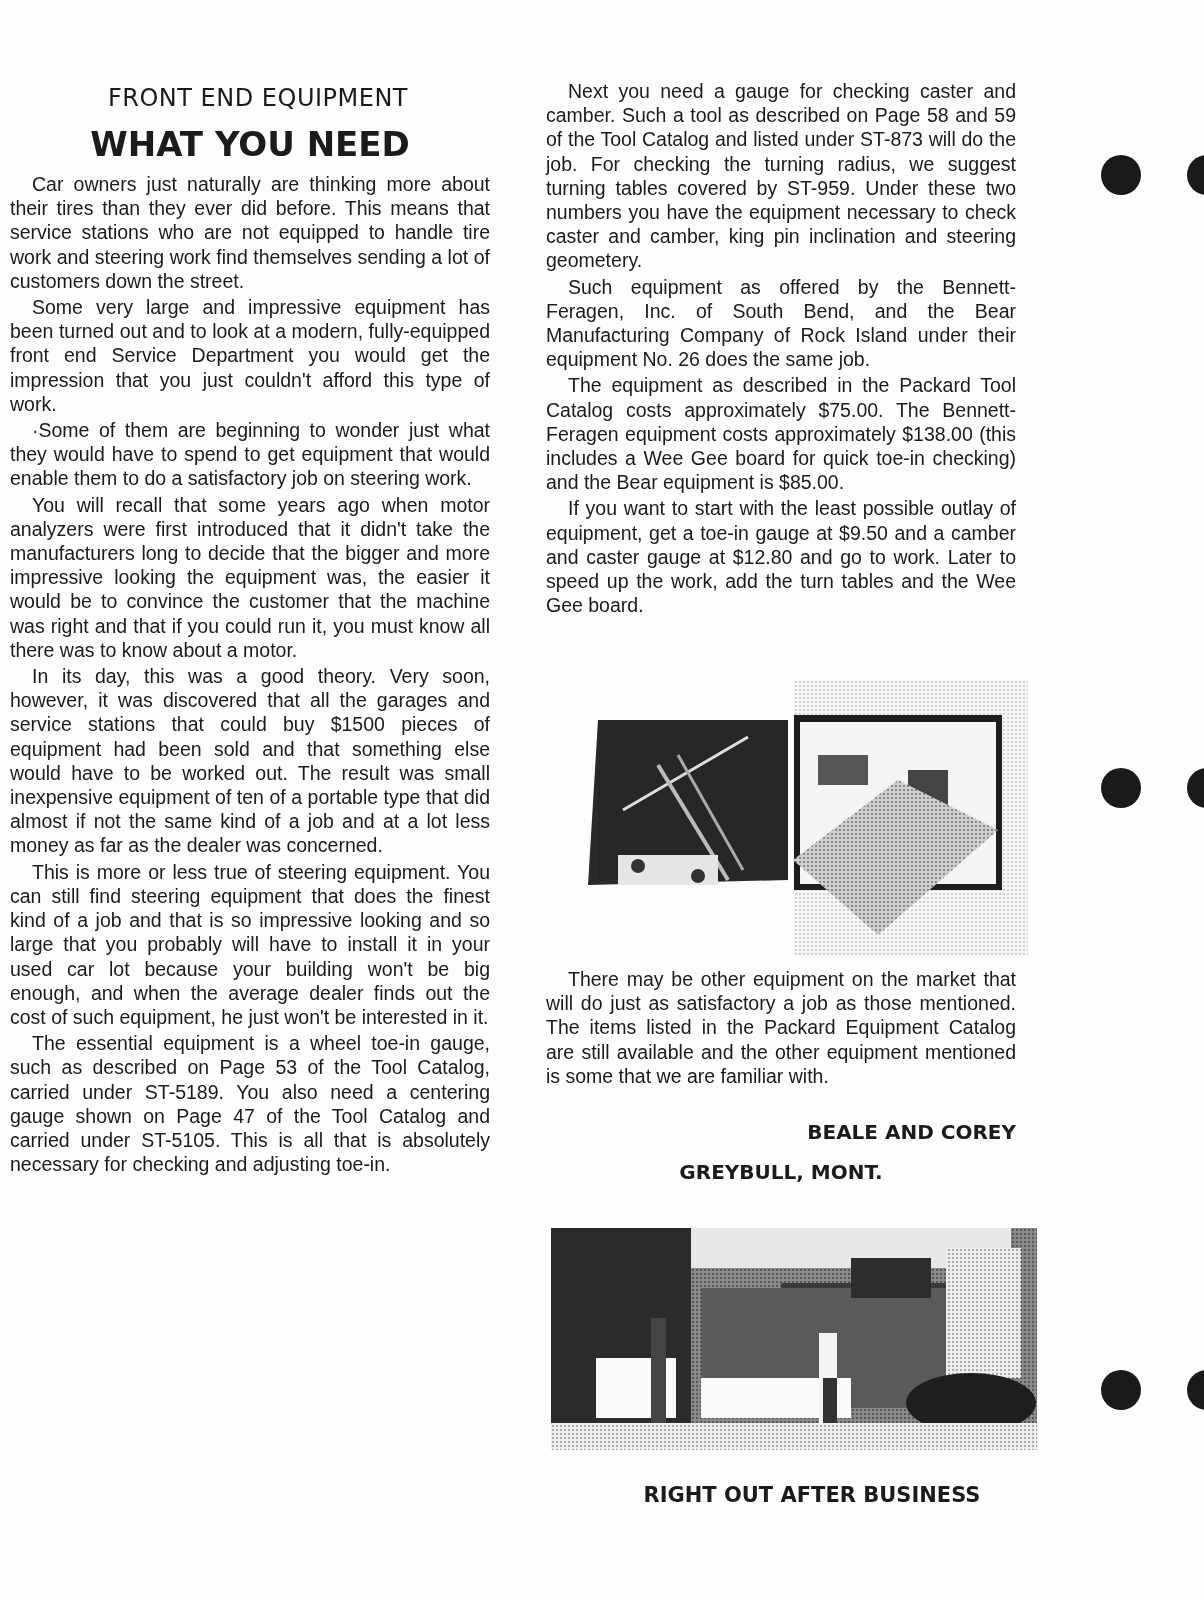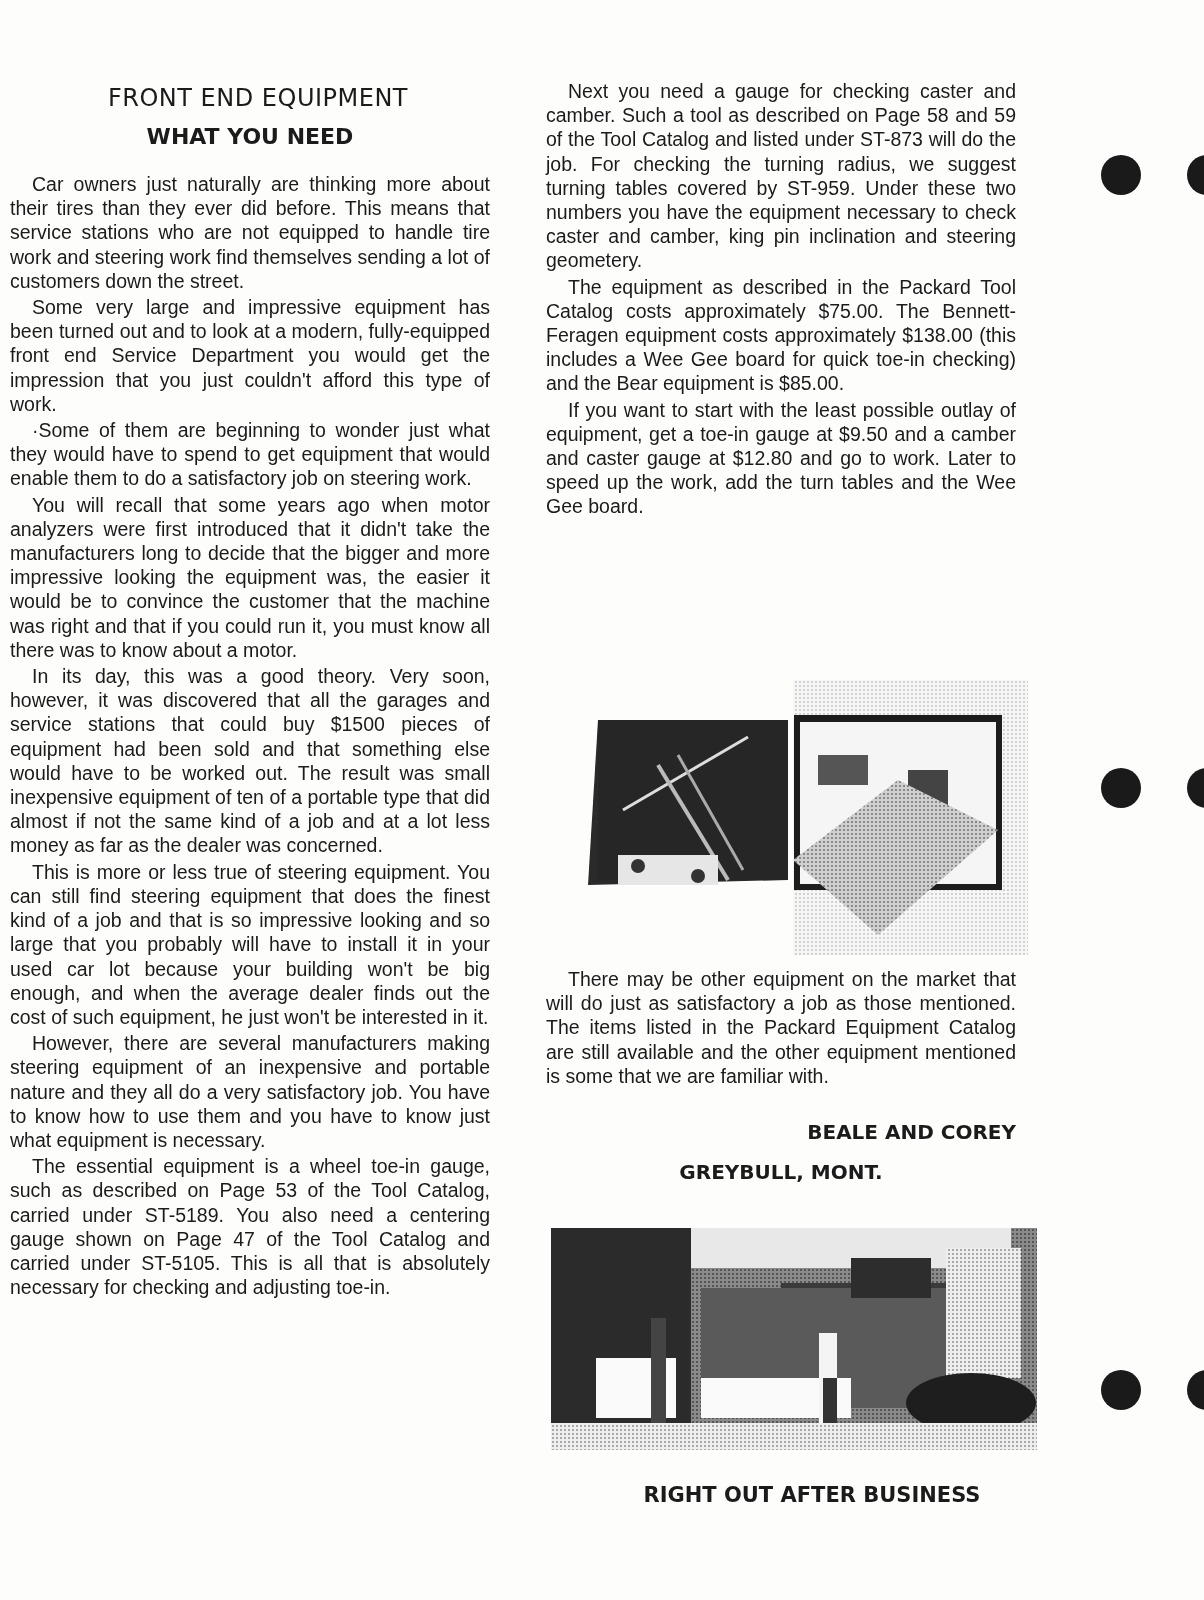--- a/index.html
+++ b/index.html
@@ -12,21 +12,21 @@
     font-family: Liberation Sans, sans-serif;
     font-size: 19.5px; line-height: 24.2px; text-align: justify;
   }
   .sans { font-family: "DejaVu Sans", "Liberation Sans", sans-serif; }
   .title {
     position: absolute; left: 10px; width: 480px; top: 76px; text-align: center;
     font-size: 24px; font-weight: normal; letter-spacing: 0.5px; margin: 8px;
   }
   .subtitle {
     position: absolute; left: 10px; width: 480px; top: 124px; text-align: center;
-    font-size: 22px; margin: 0;
+    font-size: 34px; margin: 0;
   }
   p { margin: 0 0 2px 0; text-indent: 22px; }
   .lefttext { position: absolute; left: 10px; top: 172px; width: 480px; }
   .righttext { position: absolute; left: 546px; top: 79px; width: 470px; }
   .photo1 {
     position: absolute; left: 578px; top: 680px; width: 450px; height: 275px;
   }
   .closing { position: absolute; left: 546px; top: 967px; width: 470px; }
   .firm {
     position: absolute; left: 546px; width: 470px; text-align: center; margin: 0;
@@ -43,26 +43,26 @@
 <h1 class="title sans">FRONT END EQUIPMENT</h1>
 <h2 class="subtitle sans">WHAT YOU NEED</h2>
 
 <div class="col lefttext">
   <p>Car owners just naturally are thinking more about their tires than they ever did before. This means that service stations who are not equipped to handle tire work and steering work find themselves sending a lot of customers down the street.</p>
   <p>Some very large and impressive equipment has been turned out and to look at a modern, fully-equipped front end Service Department you would get the impression that you just couldn't afford this type of work.</p>
   <p>·Some of them are beginning to wonder just what they would have to spend to get equipment that would enable them to do a satisfactory job on steering work.</p>
   <p>You will recall that some years ago when motor analyzers were first introduced that it didn't take the manufacturers long to decide that the bigger and more impressive looking the equipment was, the easier it would be to convince the customer that the machine was right and that if you could run it, you must know all there was to know about a motor.</p>
   <p>In its day, this was a good theory. Very soon, however, it was discovered that all the garages and service stations that could buy $1500 pieces of equipment had been sold and that something else would have to be worked out. The result was small inexpensive equipment of ten of a portable type that did almost if not the same kind of a job and at a lot less money as far as the dealer was concerned.</p>
   <p>This is more or less true of steering equipment. You can still find steering equipment that does the finest kind of a job and that is so impressive looking and so large that you probably will have to install it in your used car lot because your building won't be big enough, and when the average dealer finds out the cost of such equipment, he just won't be interested in it.</p>
-  <p>However, there are several manufacturers making steering equipment of an inexpensive and portable nature and they all do a very satisfactory job. You have to know how to use them and you have to know just what equipment is necessary.</p>
   <p>The essential equipment is a wheel toe-in gauge, such as described on Page 53 of the Tool Catalog, carried under ST-5189. You also need a centering gauge shown on Page 47 of the Tool Catalog and carried under ST-5105. This is all that is absolutely necessary for checking and adjusting toe-in.</p>
 </div>
 
 <div class="col righttext">
   <p>Next you need a gauge for checking caster and camber. Such a tool as described on Page 58 and 59 of the Tool Catalog and listed under ST-873 will do the job. For checking the turning radius, we suggest turning tables covered by ST-959. Under these two numbers you have the equipment necessary to check caster and camber, king pin inclination and steering geometery.</p>
+  <p>Such equipment as offered by the Bennett-Feragen, Inc. of South Bend, and the Bear Manufacturing Company of Rock Island under their equipment No. 26 does the same job.</p>
   <p>The equipment as described in the Packard Tool Catalog costs approximately $75.00. The Bennett-Feragen equipment costs approximately $138.00 (this includes a Wee Gee board for quick toe-in checking) and the Bear equipment is $85.00.</p>
   <p>If you want to start with the least possible outlay of equipment, get a toe-in gauge at $9.50 and a camber and caster gauge at $12.80 and go to work. Later to speed up the work, add the turn tables and the Wee Gee board.</p>
 </div>
 
 <div class="photo1">
   <svg width="450" height="275" viewBox="0 0 450 275">
     <defs>
       <pattern id="dots" width="4" height="4" patternUnits="userSpaceOnUse">
         <rect width="4" height="4" fill="#f2f2f2"></rect>
         <circle cx="2" cy="2" r="0.9" fill="#999"></circle>

